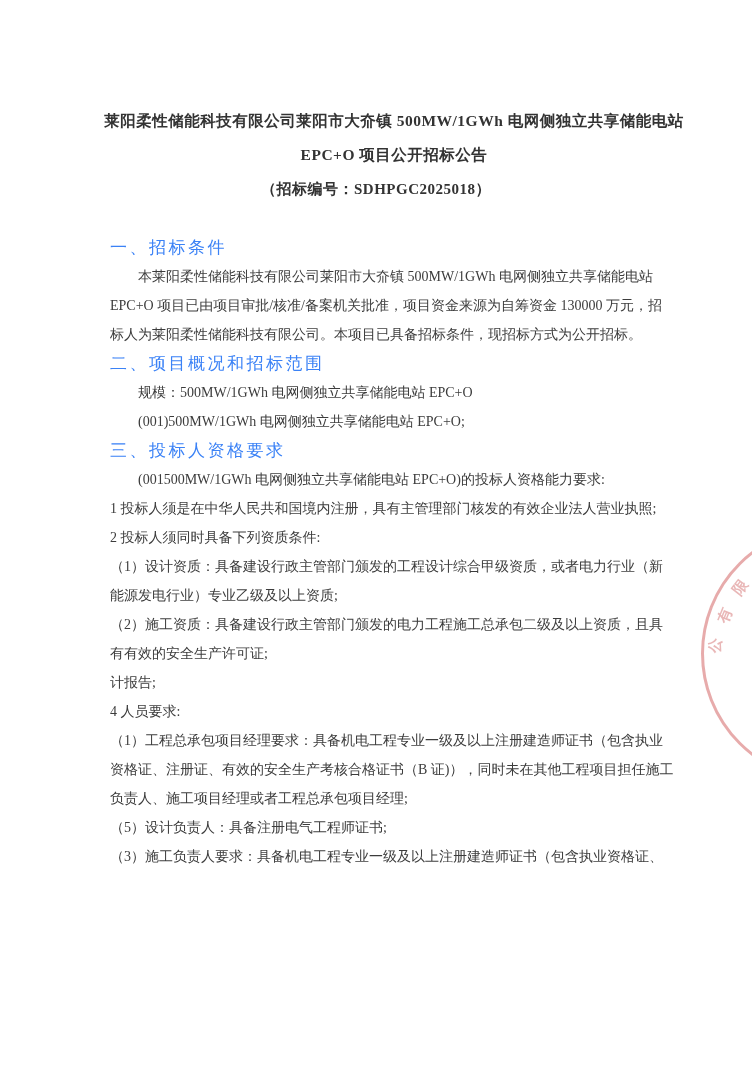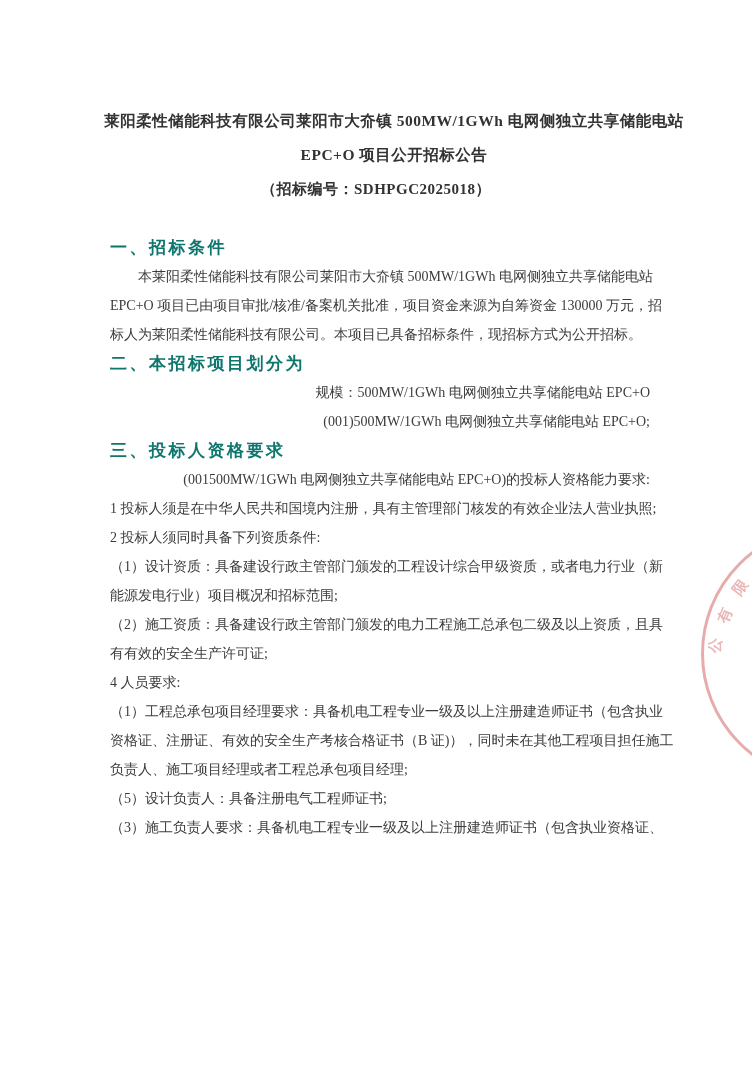--- a/index.html
+++ b/index.html
@@ -48,26 +48,25 @@
     color: #3c3c3c;
     font-size: 14px;
   }
   .line {
     height: 29px;
     line-height: 29px;
     white-space: nowrap;
   }
   .line.indent {
     text-indent: 2em;
-    text-align: right;
   }
   .line.heading {
     font-size: 17px;
-    font-weight: bold;
-    color: #0f766e;
+    font-weight: normal;
+    color: #3b82f6;
     letter-spacing: 2.5px;
   }
   
   .seal {
     position: absolute;
     left: 701px;
     top: 525px;
     width: 257px;
     height: 257px;
     border: 3px solid rgba(211, 102, 102, 0.55);
@@ -96,32 +95,33 @@
     <div class="tender-no">（招标编号：SDHPGC2025018）</div>
   </header>
 
   <main class="content">
 
     <div class="line heading">一、招标条件</div>
     <div class="line indent">本莱阳柔性储能科技有限公司莱阳市大夼镇 500MW/1GWh 电网侧独立共享储能电站</div>
     <div class="line">EPC+O 项目已由项目审批/核准/备案机关批准，项目资金来源为自筹资金 130000 万元，招</div>
     <div class="line">标人为莱阳柔性储能科技有限公司。本项目已具备招标条件，现招标方式为公开招标。</div>
 
-    <div class="line heading">二、本招标项目划分为</div>
+    <div class="line heading">二、项目概况和招标范围</div>
     <div class="line indent">规模：500MW/1GWh 电网侧独立共享储能电站 EPC+O</div>
     <div class="line indent">(001)500MW/1GWh 电网侧独立共享储能电站 EPC+O;</div>
 
     <div class="line heading">三、投标人资格要求</div>
     <div class="line indent">(001500MW/1GWh 电网侧独立共享储能电站 EPC+O)的投标人资格能力要求:</div>
     <div class="line">1 投标人须是在中华人民共和国境内注册，具有主管理部门核发的有效企业法人营业执照;</div>
     <div class="line">2 投标人须同时具备下列资质条件:</div>
     <div class="line">（1）设计资质：具备建设行政主管部门颁发的工程设计综合甲级资质，或者电力行业（新</div>
-    <div class="line">能源发电行业）项目概况和招标范围;</div>
+    <div class="line">能源发电行业）专业乙级及以上资质;</div>
     <div class="line">（2）施工资质：具备建设行政主管部门颁发的电力工程施工总承包二级及以上资质，且具</div>
     <div class="line">有有效的安全生产许可证;</div>
+    <div class="line">计报告;</div>
     <div class="line">4 人员要求:</div>
     <div class="line">（1）工程总承包项目经理要求：具备机电工程专业一级及以上注册建造师证书（包含执业</div>
     <div class="line">资格证、注册证、有效的安全生产考核合格证书（B 证)），同时未在其他工程项目担任施工</div>
     <div class="line">负责人、施工项目经理或者工程总承包项目经理;</div>
     <div class="line">（5）设计负责人：具备注册电气工程师证书;</div>
     <div class="line">（3）施工负责人要求：具备机电工程专业一级及以上注册建造师证书（包含执业资格证、</div>
   </main>
 
   <div class="seal"></div>
   <span class="seal-char c1">限</span>

